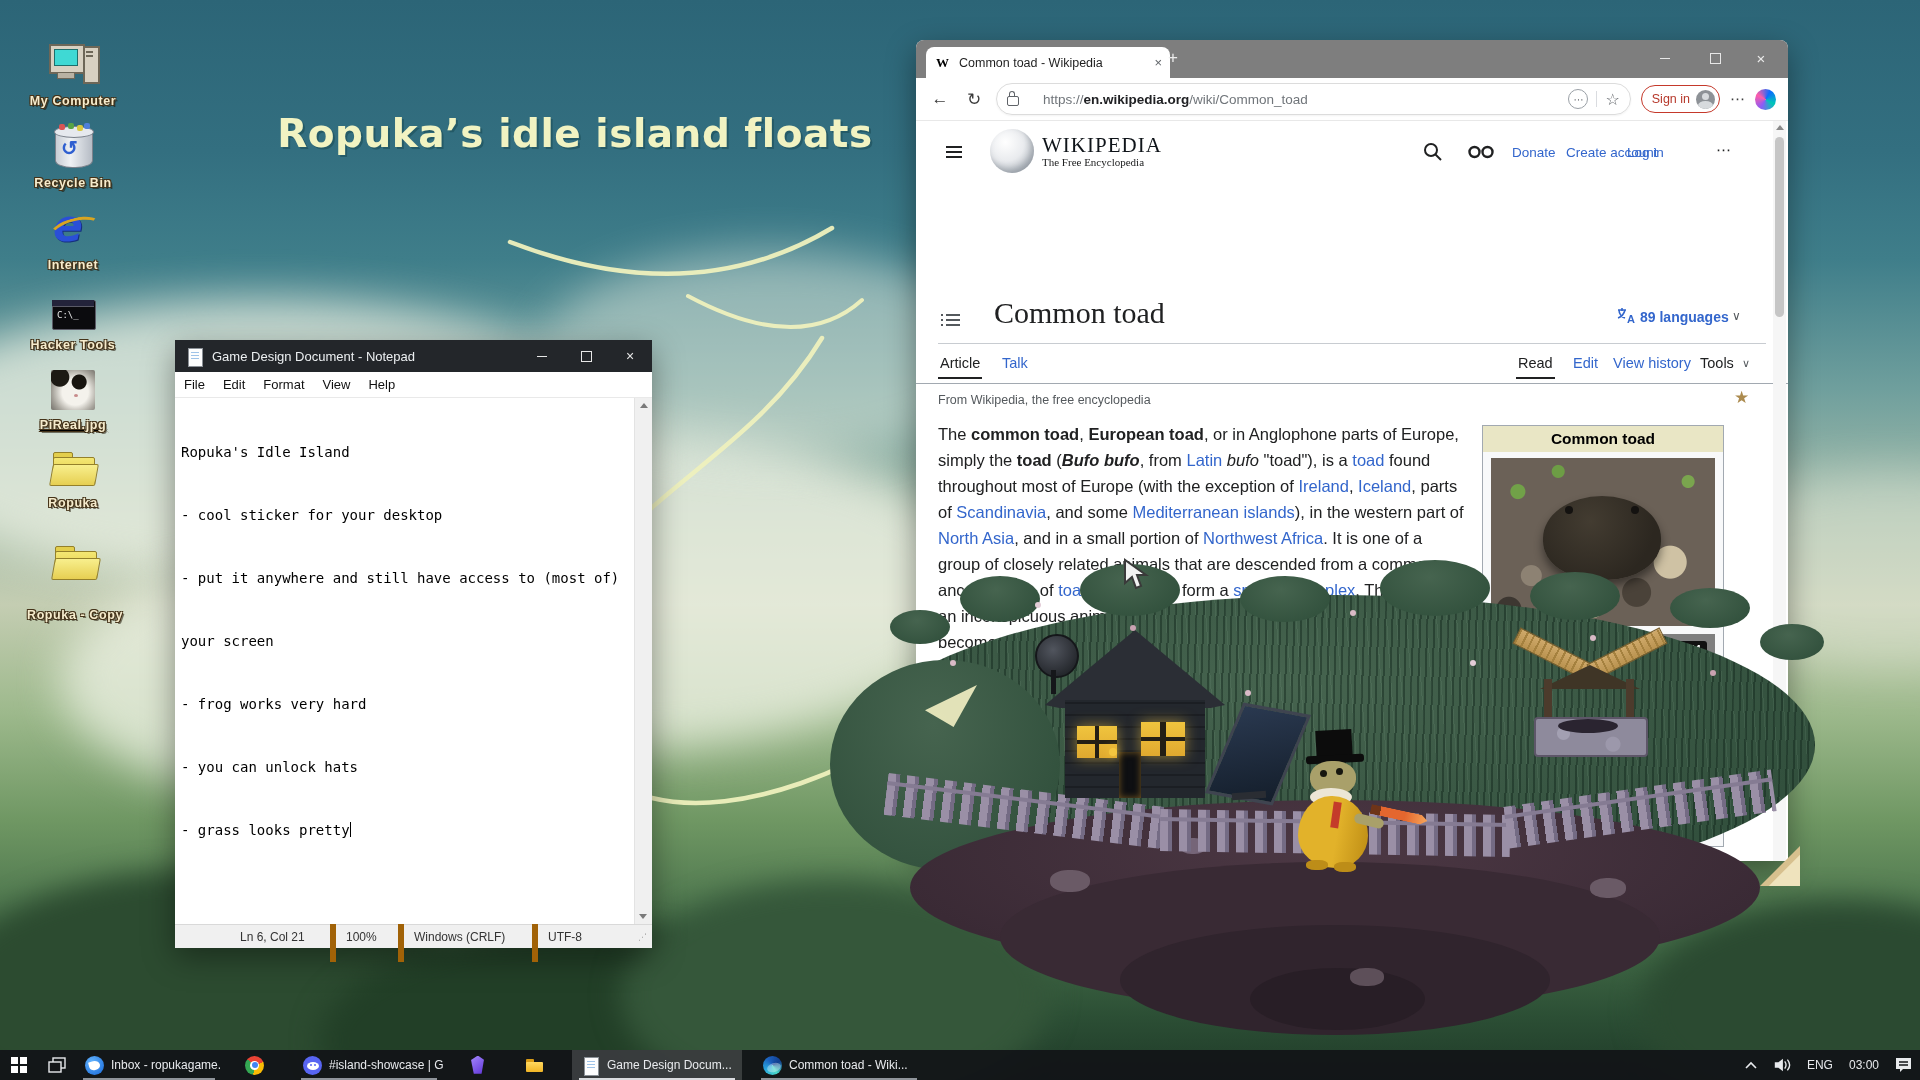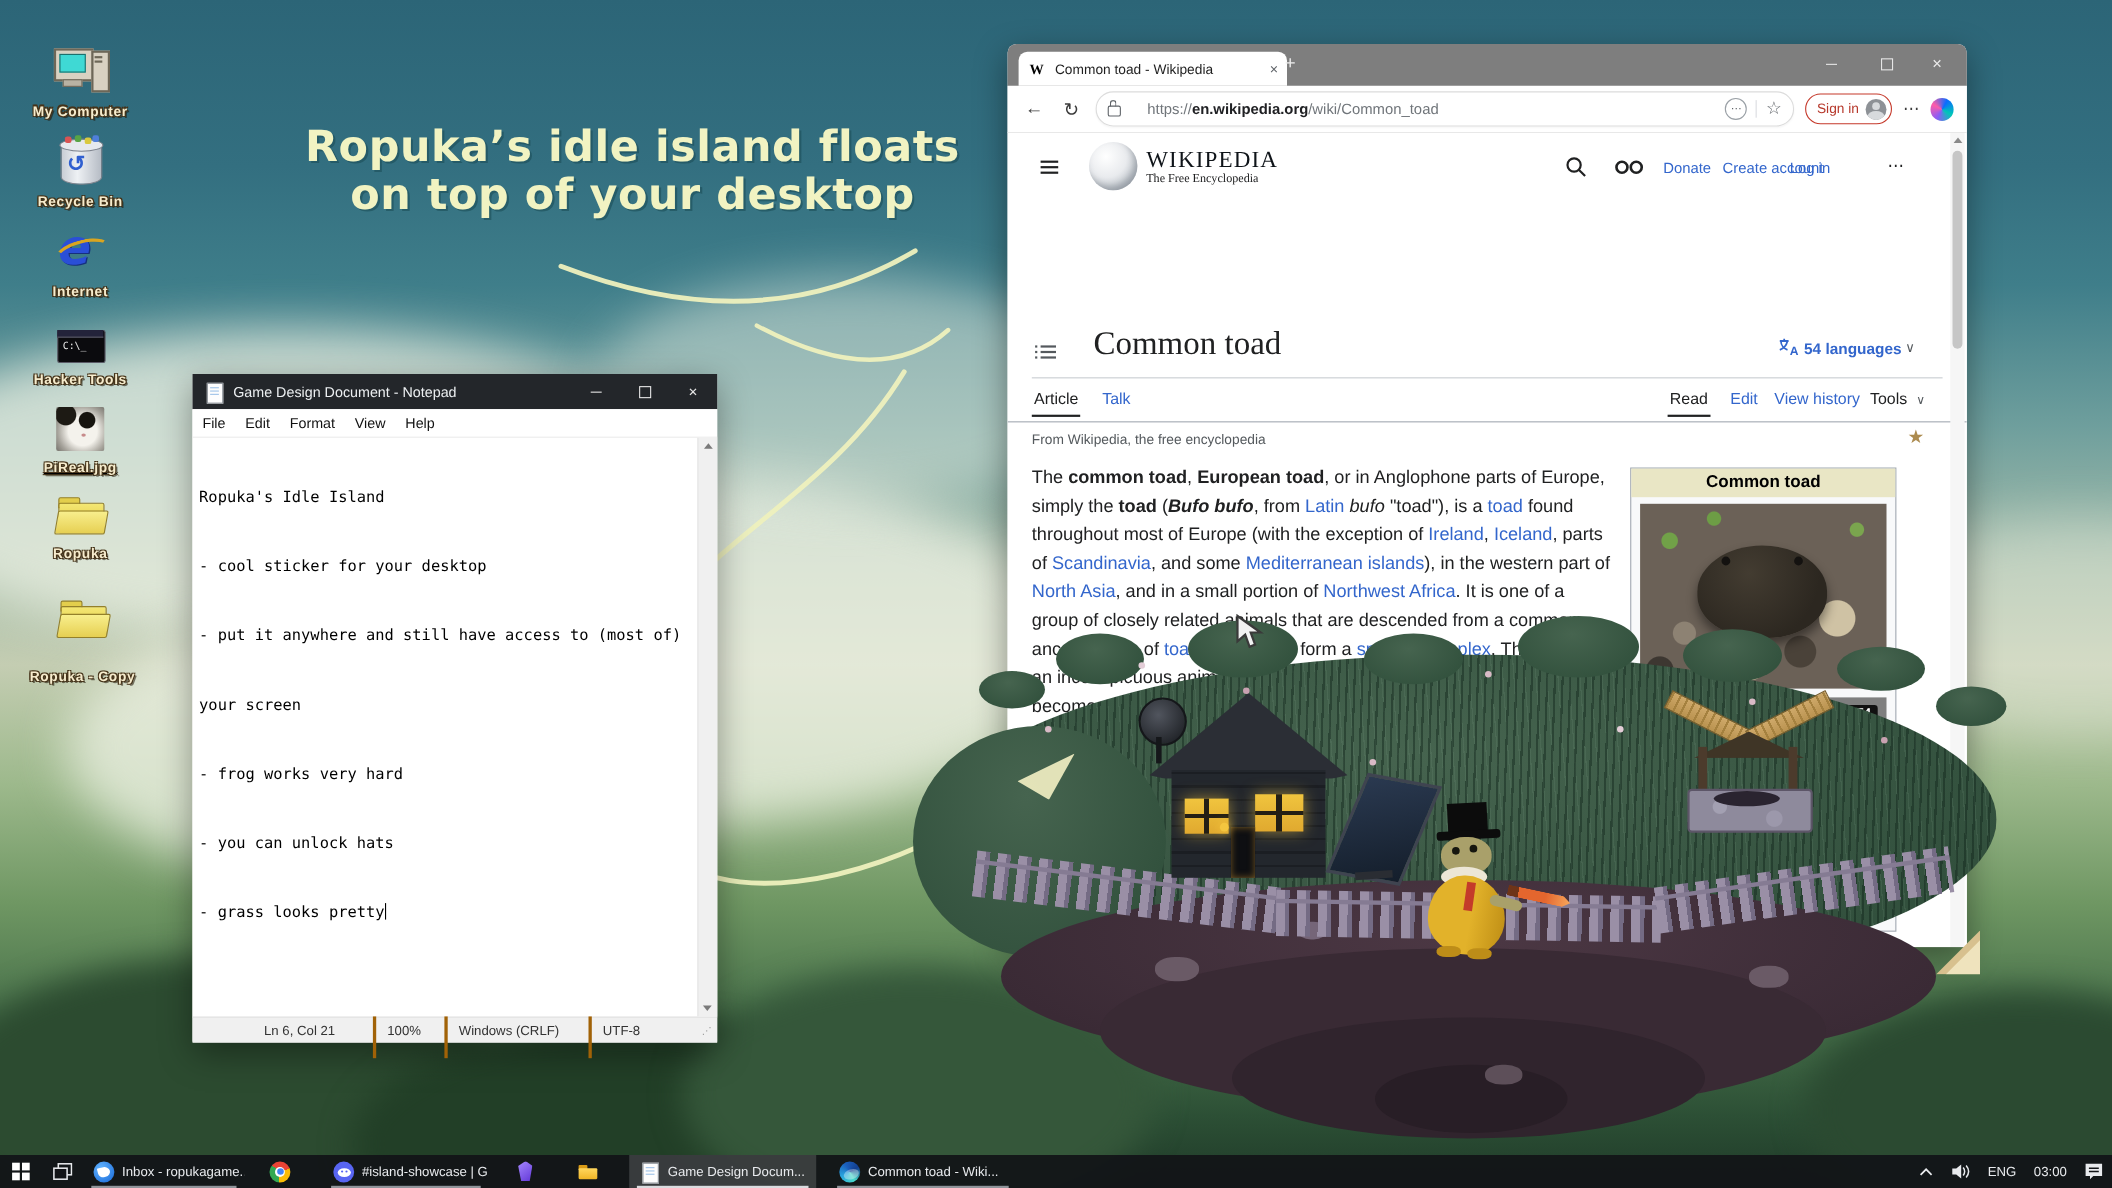--- a/index.html
+++ b/index.html
@@ -39,21 +39,21 @@
   .np-menu span{padding:0 9px;font-size:13px;color:#111;}
   .np-body{position:relative;background:#fff;}
   .np-text{position:absolute;left:6px;top:2px;right:22px;font-family:"DejaVu Sans Mono",monospace;
     font-size:14px;line-height:21px;color:#000;white-space:pre;}
   .cursor{display:inline-block;width:1px;height:15px;background:#000;vertical-align:-2px;}
   .np-scroll{position:absolute;top:0;right:0;width:17px;bottom:0;background:#f0f0f0;border-left:1px solid #e3e3e3;}
   .tri-up{width:0;height:0;border-left:4px solid transparent;border-right:4px solid transparent;border-bottom:5px solid #7a7a7a;margin:5px auto;}
   .tri-dn{width:0;height:0;border-left:4px solid transparent;border-right:4px solid transparent;border-top:5px solid #7a7a7a;margin:5px auto;position:absolute;bottom:0;left:4px;}
   .np-status{height:23px;background:#f0f0f0;border-top:1px solid #d9d9d9;display:flex;align-items:center;
     font-size:12px;color:#333;}
-  .np-status .cell{border-left:3px solid #a16207;height:100%;display:flex;align-items:center;padding:14px 10px;}
+  .np-status .cell{border-left:6px solid #a16207;height:100%;display:flex;align-items:center;padding:14px 10px;}
 
   
   .ed-title{height:38px;background:#7e7e7e;border-radius:8px 8px 0 0;position:relative;}
   .ed-tab{position:absolute;left:10px;bottom:0;width:228px;height:31px;background:#fff;border-radius:8px 8px 0 0;
     display:flex;align-items:center;padding:0 8px;gap:8px;}
   .ed-tab .ttl{flex:1;font-size:12.5px;color:#1f1f1f;white-space:nowrap;overflow:hidden;}
   .favW{width:17px;height:17px;border-radius:50%;background:#fff;color:#000;font-family:"Liberation Serif",serif;
     font-weight:bold;font-size:13px;display:flex;align-items:center;justify-content:center;}
   .ed-toolbar{height:42px;background:#fff;display:flex;align-items:center;padding:0 12px;gap:10px;border-bottom:1px solid #e8e8e8;}
   .navg{font-size:17px;color:#3c3c3c;width:24px;text-align:center;}
@@ -192,21 +192,20 @@
   <div class="bush" style="left:1640px;top:900px;width:400px;height:220px;background:#2b4a31;"></div>
 
   <svg class="swirl" viewBox="0 0 1920 1080">
     <path d="M 510 242 Q 692 312 832 228" fill="none" stroke="#eef0bd" stroke-width="4.5" stroke-linecap="round" opacity=".95"></path>
     <path d="M 688 296 Q 800 356 862 300" fill="none" stroke="#eef0bd" stroke-width="4" stroke-linecap="round" opacity=".95"></path>
     <path d="M 822 338 C 742 470 602 502 578 622 C 560 704 572 778 652 798 C 742 820 868 764 924 716" fill="none" stroke="#eef0bd" stroke-width="4.5" stroke-linecap="round" opacity=".95"></path>
   </svg>
 
   <div class="heading">
     <div>Ropuka’s idle island floats</div>
-    <div>on top of your desktop</div>
   </div>
 
   <div class="dicon" style="left:18px;top:40px;z-index:2;">
     <div class="icon-art">
       <div class="a" style="left:2px;top:4px;width:32px;height:26px;background:#d8d1c2;border:2px solid #6d6758;"></div>
       <div class="a" style="left:7px;top:9px;width:22px;height:15px;background:#3fd9d4;border:1px solid #1d6f6c;"></div>
       <div class="a" style="left:10px;top:32px;width:16px;height:5px;background:#b9b2a3;border:1px solid #6d6758;"></div>
       <div class="a" style="left:36px;top:6px;width:13px;height:34px;background:#d8d1c2;border:2px solid #6d6758;"></div>
       <div class="a" style="left:39px;top:11px;width:7px;height:2px;background:#6d6758;box-shadow:0 4px 0 #6d6758;"></div>
     </div>
@@ -385,21 +384,21 @@
       <div class="toc-ico a" style="left:30px;top:190px;">
           <i></i>
           <i></i>
           <i></i>
         </div>
       <div class="wk-title a" style="left:78px;top:175px;">Common toad</div>
       <svg class="a" style="left:700px;top:186px;" width="20" height="18" viewBox="0 0 20 18">
         <path d="M2 3 h8 M6 1 v3 M3 3 c0 4 3 7 6 8 M9 3 c-1 4 -4 7 -7 8" fill="none" stroke="#36c" stroke-width="1.6"></path>
         <text x="11" y="16" font-size="11" font-weight="bold" fill="#36c" font-family="Liberation Sans,sans-serif">A</text>
       </svg>
-      <span class="langA a" style="left:724px;top:188px;">54 languages</span>
+      <span class="langA a" style="left:724px;top:188px;">89 languages</span>
       <span class="a" style="left:816px;top:188px;color:#54595d;font-size:12px;">∨</span>
       <div class="a" style="left:22px;right:22px;top:222px;height:1px;background:#c8ccd1;"></div>
 
       <span class="wk-tab on a" style="left:22px;top:228px;text-align:right;">Article</span>
       <span class="wk-tab off a" style="left:84px;top:228px;">Talk</span>
       <span class="wk-tab on a" style="left:600px;top:228px;">Read</span>
       <span class="wk-tab off a" style="left:655px;top:228px;">Edit</span>
       <span class="wk-tab off a" style="left:695px;top:228px;">View history</span>
       <span class="wk-tab a" style="left:782px;top:228px;color:#202122;">Tools</span>
       <span class="a" style="left:826px;top:236px;color:#54595d;font-size:11px;">∨</span>

